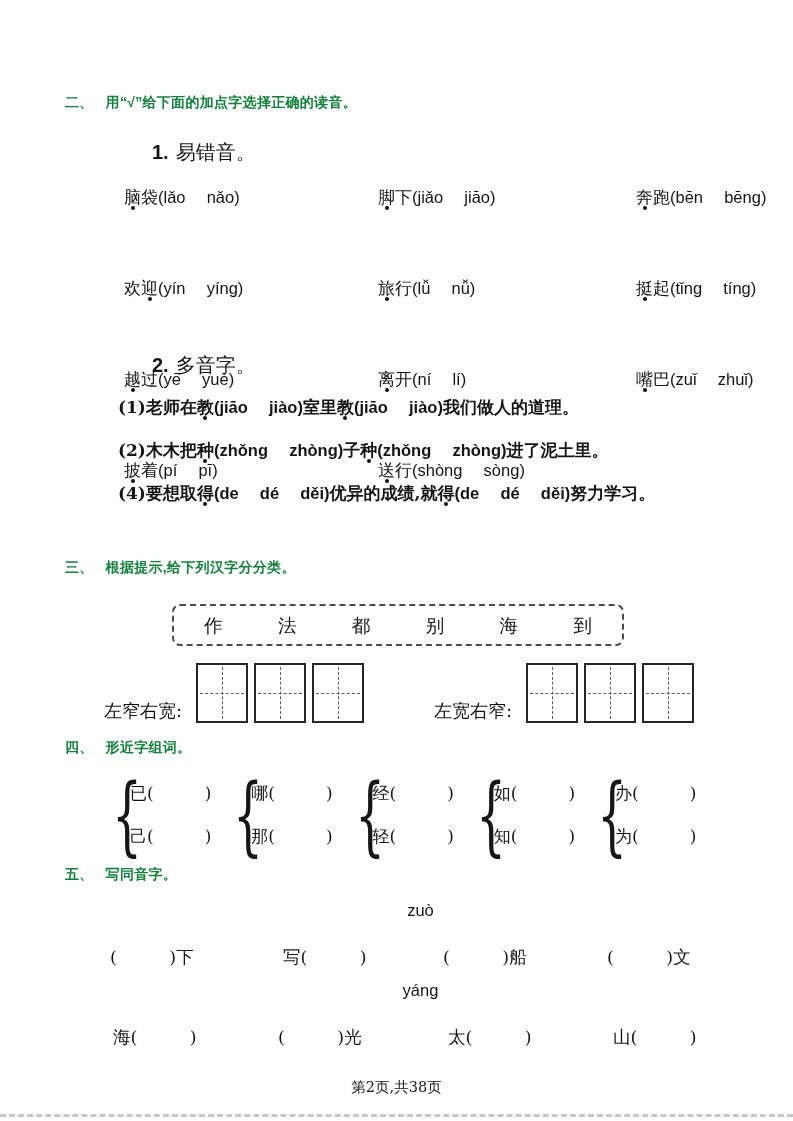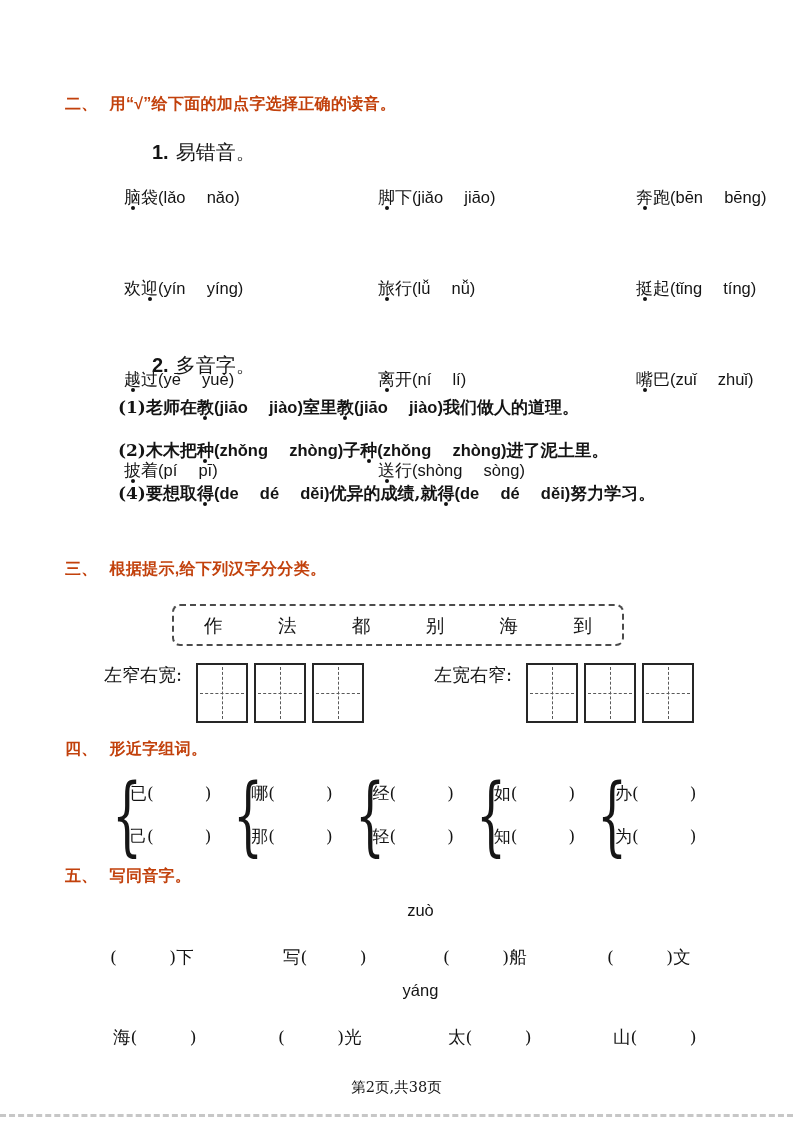--- a/index.html
+++ b/index.html
@@ -5,21 +5,21 @@
   html,body { margin:0; padding:0; background:#e9e9e9; }
   .page {
     position:relative; width:793px; height:1121px; margin:0 auto;
     background:#ffffff; overflow:hidden;
     font-family:"DejaVu Serif", serif; color:#141414;
   }
   .abs { position:absolute; }
   
   .h-sec {
     font-family:"Liberation Sans", sans-serif; font-weight:700;
-    font-size:16px; color:#c2410c; white-space:pre; letter-spacing:0.3px;
+    font-size:14px; color:#15803d; white-space:pre; letter-spacing:0.3px;
   }
   .h-sec .sp { display:inline-block; width:12px; }
   
   .sub { font-size:20px; white-space:pre;margin-left:48px; }
   .sub .n { font-family:"Liberation Sans", sans-serif; font-weight:700; }
   .sub .t { margin-left:7px; }
   
   .items { display:grid; grid-template-columns:206px 210px auto;gap:48px; }
   .witem { height:43px; line-height:43px; font-size:17px; white-space:pre; }
   .py { font-family:"Liberation Sans", sans-serif; font-size:16.5px; word-spacing:6px; white-space:pre; }
@@ -30,21 +30,21 @@
   }
   
   .sent { height:43px; line-height:43px; font-size:17px; white-space:pre;font-weight:bold; }
   
   .charbox {
     box-sizing:border-box; width:452px; height:42px;
     border:2px dashed #4b4b4b; border-radius:8px;
     display:flex; justify-content:space-between; align-items:center;
     padding:0 30px; font-size:18.5px;
   }
-  .classify { display:flex; align-items:flex-start; font-size:18px; white-space:pre; }
+  .classify { display:flex; align-items:flex-end; font-size:18px; white-space:pre; }
   .tzg-row { display:flex; gap:6px; margin-left:14px; }
   .tzg { width:52px; height:60px; box-sizing:border-box; border:2px solid #262626; position:relative; background:#fff; }
   .tzg::before { content:""; position:absolute; left:50%; top:2px; bottom:2px; border-left:1.6px dashed #5a5a5a; }
   .tzg::after  { content:""; position:absolute; top:50%; left:2px; right:2px; border-top:1.6px dashed #5a5a5a; }
   .gap2 { display:inline-block; width:70px; }
   
   .fgroups { display:flex; gap:22px; }
   .fgroup { display:flex; align-items:center; }
   .brace {
     display:inline-block; width:18px; overflow:visible;

